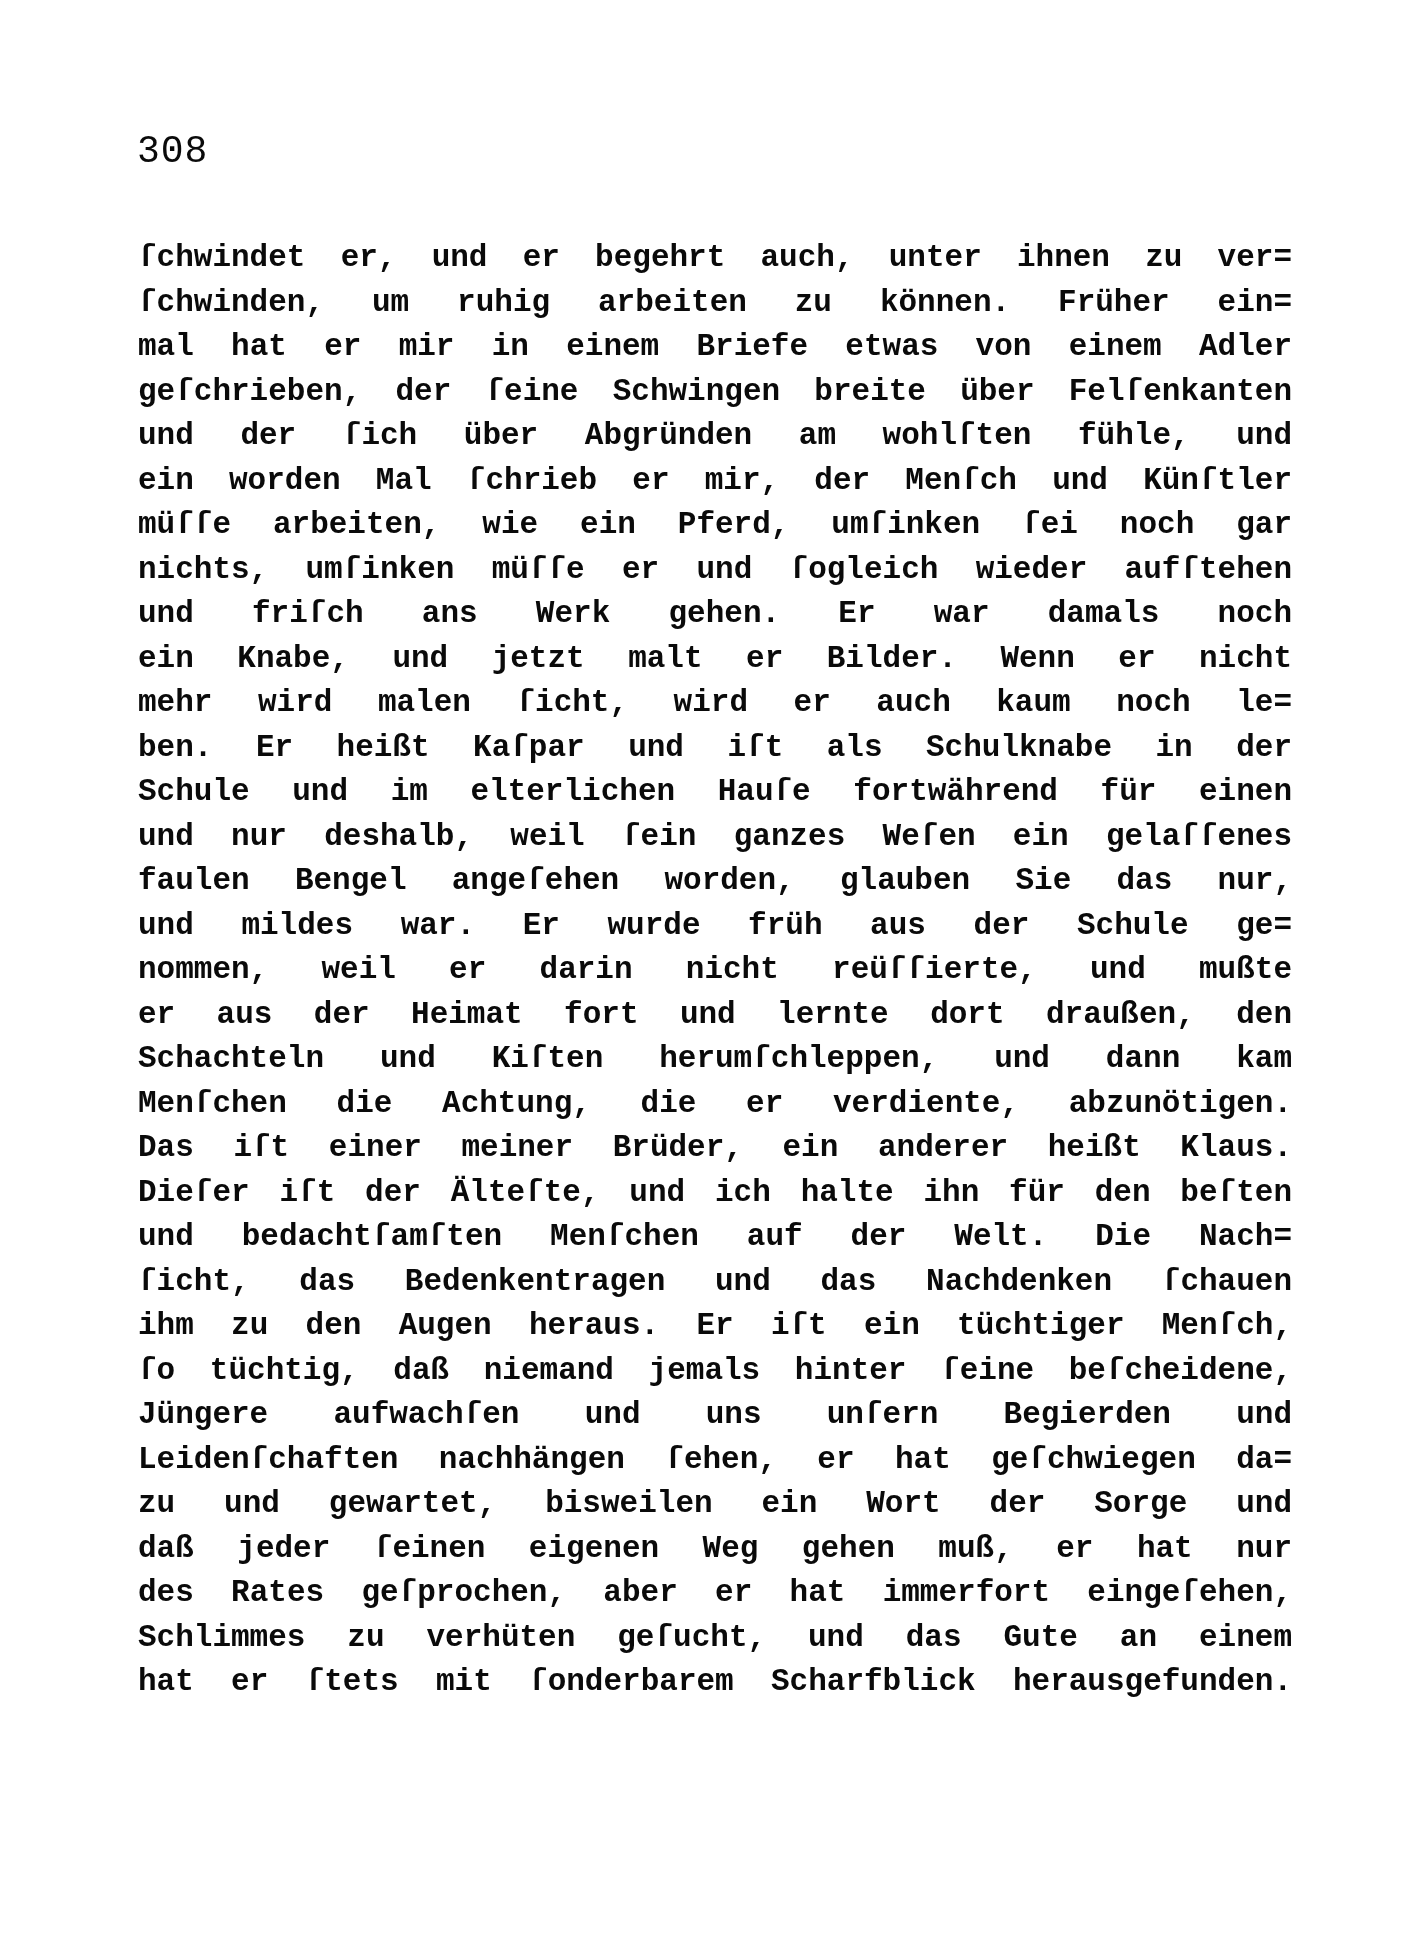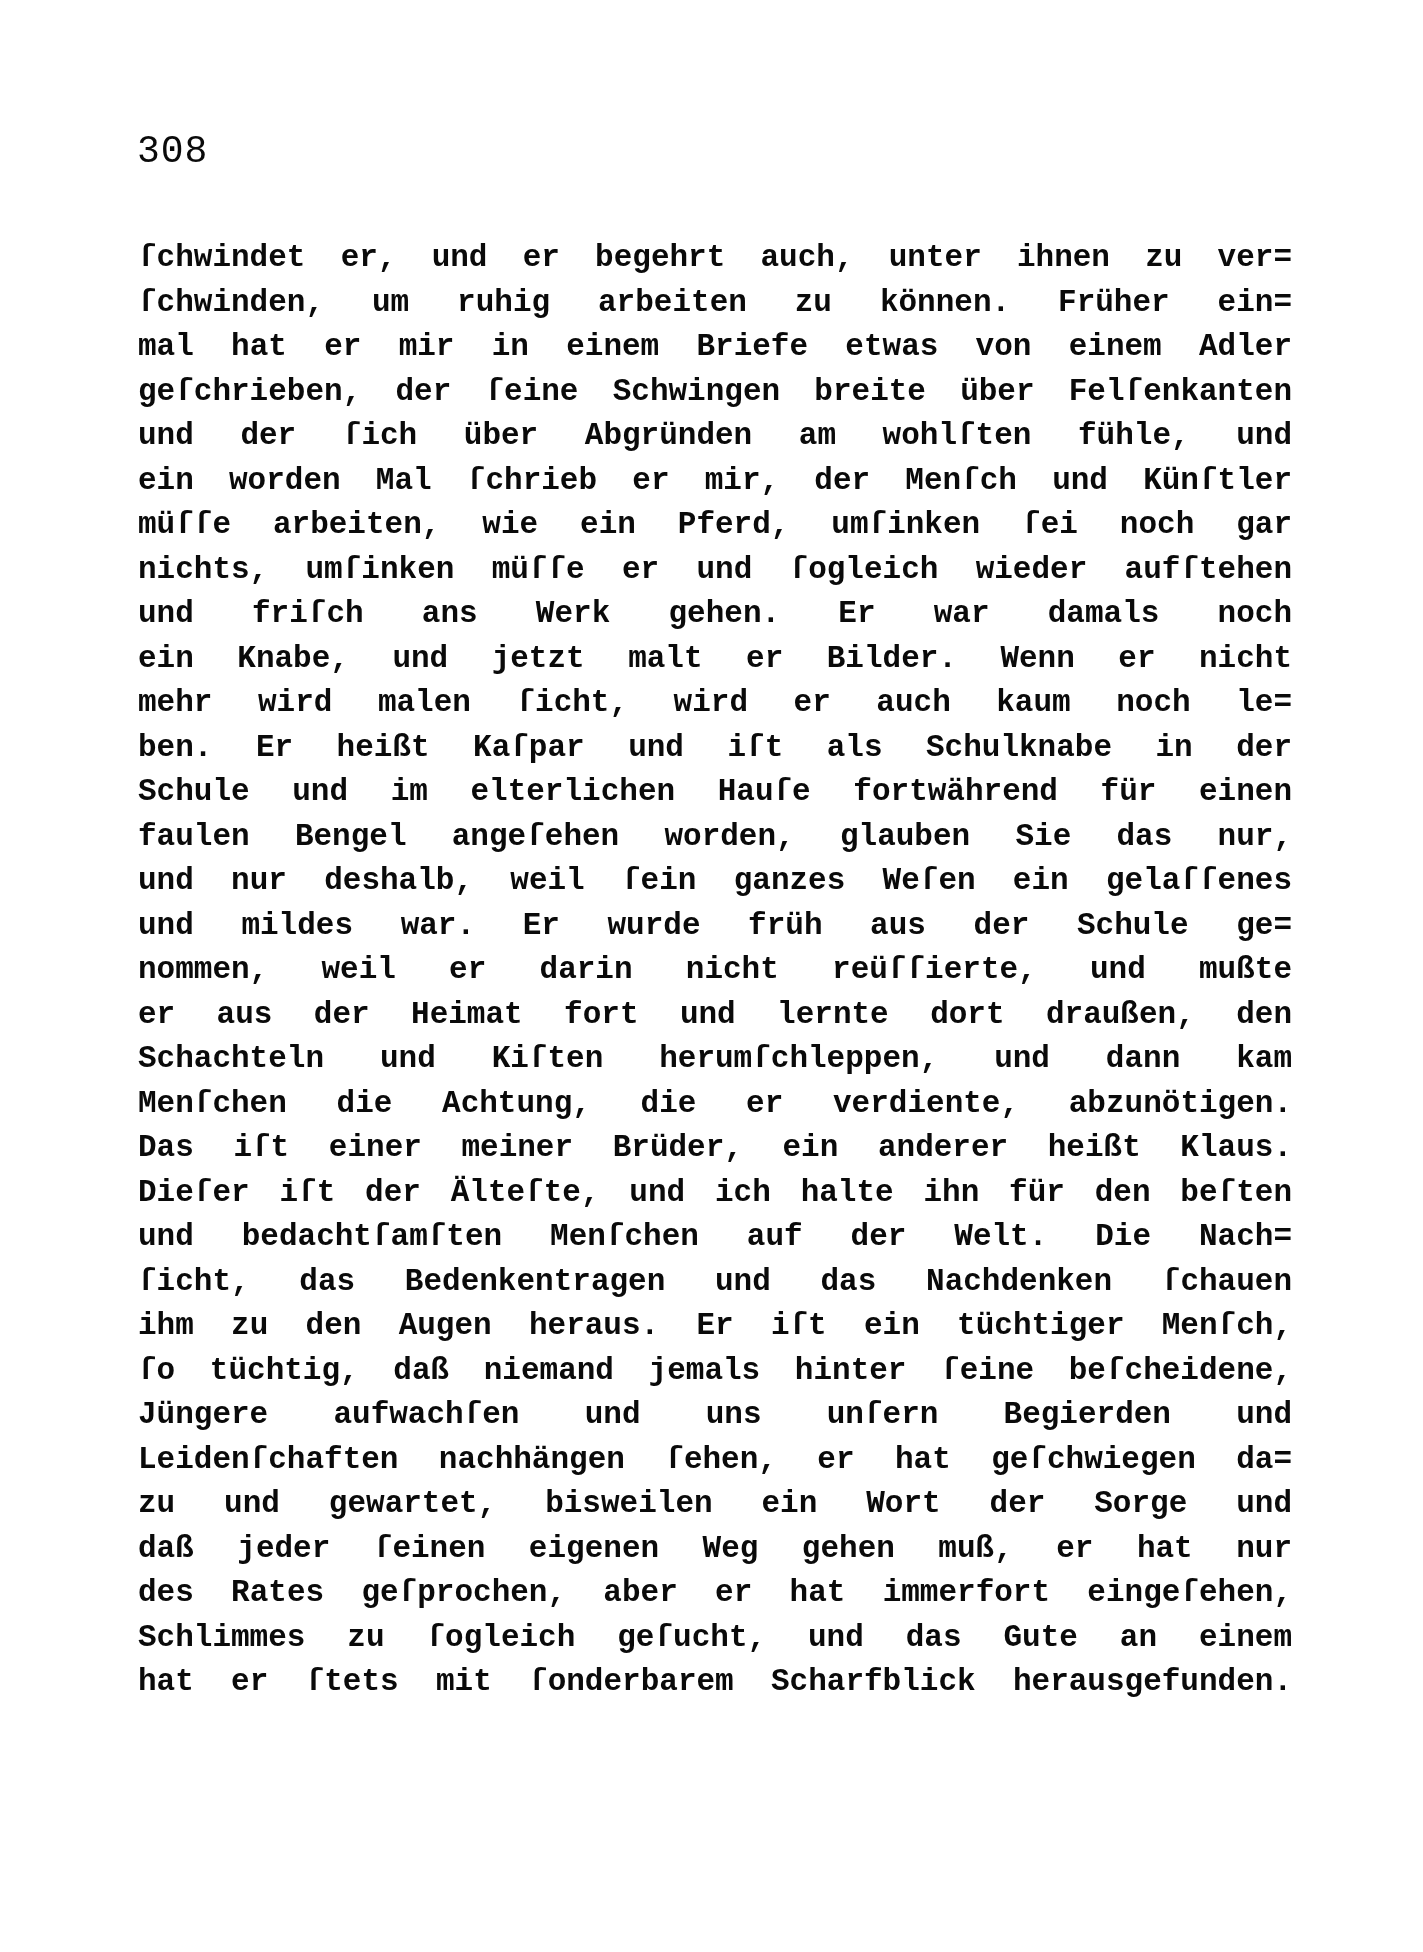--- a/index.html
+++ b/index.html
@@ -54,34 +54,34 @@
     <div class="line">geſchrieben, der ſeine Schwingen breite über Felſenkanten</div>
     <div class="line">und der ſich über Abgründen am wohlſten fühle, und</div>
     <div class="line">ein worden Mal ſchrieb er mir, der Menſch und Künſtler</div>
     <div class="line">müſſe arbeiten, wie ein Pferd, umſinken ſei noch gar</div>
     <div class="line">nichts, umſinken müſſe er und ſogleich wieder aufſtehen</div>
     <div class="line">und friſch ans Werk gehen. Er war damals noch</div>
     <div class="line">ein Knabe, und jetzt malt er Bilder. Wenn er nicht</div>
     <div class="line">mehr wird malen ſicht, wird er auch kaum noch le=</div>
     <div class="line">ben. Er heißt Kaſpar und iſt als Schulknabe in der</div>
     <div class="line">Schule und im elterlichen Hauſe fortwährend für einen</div>
+    <div class="line">und nur deshalb, weil ſein ganzes Weſen ein gelaſſenes</div>
     <div class="line">faulen Bengel angeſehen worden, glauben Sie das nur,</div>
-    <div class="line">und nur deshalb, weil ſein ganzes Weſen ein gelaſſenes</div>
     <div class="line">und mildes war. Er wurde früh aus der Schule ge=</div>
     <div class="line">nommen, weil er darin nicht reüſſierte, und mußte</div>
     <div class="line">er aus der Heimat fort und lernte dort draußen, den</div>
     <div class="line">Schachteln und Kiſten herumſchleppen, und dann kam</div>
     <div class="line">Menſchen die Achtung, die er verdiente, abzunötigen.</div>
     <div class="line">Das iſt einer meiner Brüder, ein anderer heißt Klaus.</div>
     <div class="line">Dieſer iſt der Älteſte, und ich halte ihn für den beſten</div>
     <div class="line">und bedachtſamſten Menſchen auf der Welt. Die Nach=</div>
     <div class="line">ſicht, das Bedenkentragen und das Nachdenken ſchauen</div>
     <div class="line">ihm zu den Augen heraus. Er iſt ein tüchtiger Menſch,</div>
     <div class="line">ſo tüchtig, daß niemand jemals hinter ſeine beſcheidene,</div>
     <div class="line">Jüngere aufwachſen und uns unſern Begierden und</div>
     <div class="line">Leidenſchaften nachhängen ſehen, er hat geſchwiegen da=</div>
     <div class="line">zu und gewartet, bisweilen ein Wort der Sorge und</div>
     <div class="line">daß jeder ſeinen eigenen Weg gehen muß, er hat nur</div>
     <div class="line">des Rates geſprochen, aber er hat immerfort eingeſehen,</div>
-    <div class="line">Schlimmes zu ſogleich geſucht, und das Gute an einem</div>
+    <div class="line">Schlimmes zu verhüten geſucht, und das Gute an einem</div>
     <div class="line">hat er ſtets mit ſonderbarem Scharfblick herausgefunden.</div>
   </div>
 </div>
 
 </body></html>

